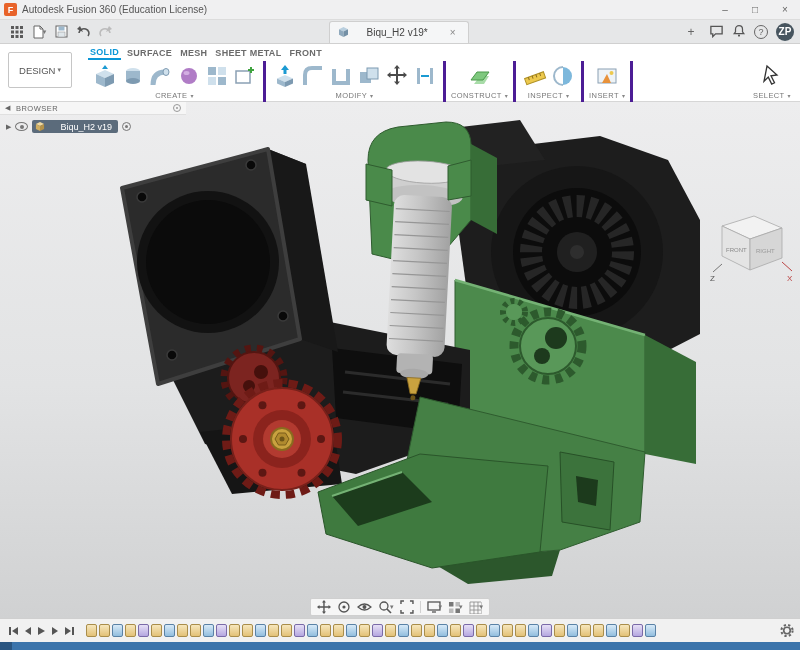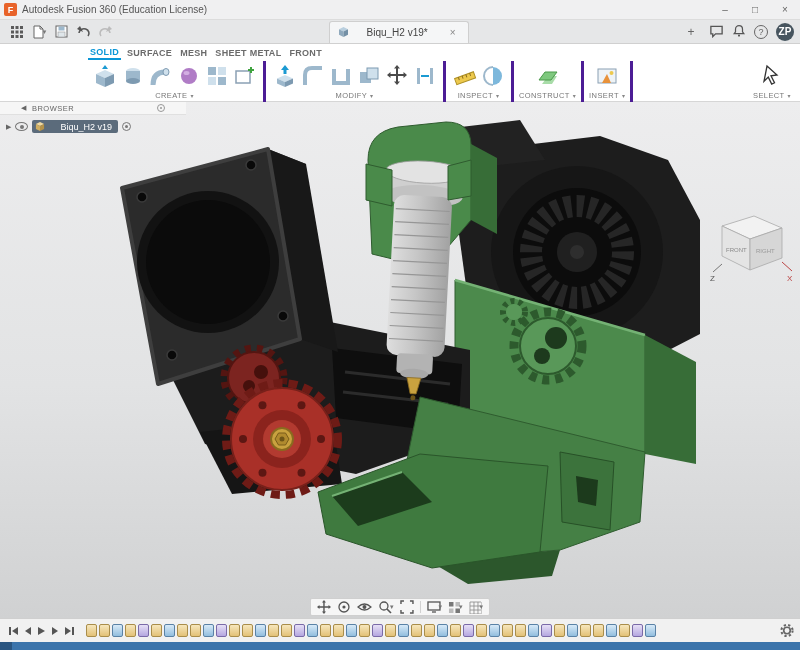--- a/index.html
+++ b/index.html
@@ -38,21 +38,21 @@
   .ricons{display:flex;align-items:center;height:29px;gap:1px;}
   .rbtn{width:27px;height:27px;display:flex;align-items:center;justify-content:center;border-radius:2px;}
   .rlabel{font-size:7.5px;color:#777;letter-spacing:.4px;display:flex;align-items:center;gap:3px;height:11px;}
   .rlabel .dd{font-size:6px;color:#888;}
 
   
   .canvas{position:absolute;top:102px;left:0;width:800px;height:516px;background:linear-gradient(#ededee 0%,#e2e3e4 55%,#d0d1d2 100%);}
   .canvas svg.model{position:absolute;top:0;left:0;}
 
   
-  .browser-hdr{position:absolute;top:102px;left:0;width:186px;height:13px;background:rgba(246,246,246,.92);border-bottom:1px solid #e0e0e0;display:flex;align-items:center;gap:5px;padding:0 21px;font-size:7.5px;color:#666;letter-spacing:.5px;}
+  .browser-hdr{position:absolute;top:102px;left:0;width:186px;height:13px;background:rgba(246,246,246,.92);border-bottom:1px solid #e0e0e0;display:flex;align-items:center;gap:5px;padding:0 5px;font-size:7.5px;color:#666;letter-spacing:.5px;}
   .panel-dot{width:8px;height:8px;border:1px solid #999;border-radius:50%;margin-left:auto;position:relative;}
   .panel-dot::after{content:'';position:absolute;inset:2px;background:#999;border-radius:50%;}
   .browser-row{position:absolute;top:120px;left:6px;display:flex;align-items:center;gap:4px;}
   .tri{font-size:7px;color:#666;}
   .eye{width:13px;height:9px;border:1px solid #777;border-radius:50%;position:relative;}
   .eye::after{content:'';position:absolute;left:3.5px;top:1.5px;width:4px;height:4px;background:#777;border-radius:50%;}
   .doc-pill{display:flex;align-items:center;gap:15px;background:#5b6b7b;border-radius:2px;padding:1px 6px 1px 3px;color:#fff;font-size:9px;}
   .radio{width:9px;height:9px;border:1px solid #777;border-radius:50%;position:relative;}
   .radio::after{content:'';position:absolute;inset:2px;background:#777;border-radius:50%;}
 
@@ -160,20 +160,24 @@
             <path d="M8 2 a4 4 0 0 1 4 4 v3 l1.5 2 H2.5 L4 9 V6 a4 4 0 0 1 4 -4 z" fill="none" stroke="#555" stroke-width="1.4"></path>
             <circle cx="8" cy="13.3" r="1.2" fill="#555"></circle>
           </svg>
       </span>
       <span class="help-circ">?</span>
       <span class="avatar">ZP</span>
     </div>
   </div>
 
   <div class="ribbon">
+    <div class="design-btn">
+      <span>DESIGN</span>
+      <span class="dd-mini">▾</span>
+    </div>
 
     <div class="rtabs">
       <span class="rtab active">SOLID</span>
       <span class="rtab">SURFACE</span>
       <span class="rtab">MESH</span>
       <span class="rtab">SHEET METAL</span>
       <span class="rtab">FRONT</span>
     </div>
 
     <div class="rgroups">
@@ -271,50 +275,50 @@
             <span>MODIFY</span>
             <span class="dd">▾</span>
           </div>
       </div>
 
 
       <div class="rgroup">
         <div class="ricons">
           <span class="rbtn">
               <svg width="24" height="24" viewBox="0 0 24 24">
+                <polygon points="6,20 12,12 21,12 16,20" fill="#a8dca8"></polygon>
+                <polygon points="3,16 9,8 21,8 15,16" fill="#7ec87e" stroke="#4a9a4a"></polygon>
+              </svg>
+            </span>
+        </div>
+        <div class="rlabel">
+            <span>CONSTRUCT</span>
+            <span class="dd">▾</span>
+          </div>
+      </div>
+
+      <div class="rgroup">
+        <div class="ricons">
+          <span class="rbtn">
+              <svg width="24" height="24" viewBox="0 0 24 24">
                 <g transform="rotate(-20 12 14)">
                   <rect x="2" y="11" width="20" height="6.5" fill="#edc94d" stroke="#b09227"></rect>
                   <path d="M6 11 v3 M10 11 v3 M14 11 v3 M18 11 v3" stroke="#8a6d1d"></path>
                 </g>
               </svg>
             </span>
           <span class="rbtn">
               <svg width="24" height="24" viewBox="0 0 24 24">
                 <path d="M12 3 a9 9 0 0 1 0 18 z" fill="#7db8dc"></path>
                 <path d="M12 3 a9 9 0 0 0 0 18" fill="none" stroke="#9db8cc" stroke-width="2"></path>
               </svg>
             </span>
         </div>
         <div class="rlabel">
             <span>INSPECT</span>
-            <span class="dd">▾</span>
-          </div>
-      </div>
-
-      <div class="rgroup">
-        <div class="ricons">
-          <span class="rbtn">
-              <svg width="24" height="24" viewBox="0 0 24 24">
-                <polygon points="6,20 12,12 21,12 16,20" fill="#a8dca8"></polygon>
-                <polygon points="3,16 9,8 21,8 15,16" fill="#7ec87e" stroke="#4a9a4a"></polygon>
-              </svg>
-            </span>
-        </div>
-        <div class="rlabel">
-            <span>CONSTRUCT</span>
             <span class="dd">▾</span>
           </div>
       </div>
 
       <div class="rgroup">
         <div class="ricons">
           <span class="rbtn">
               <svg width="24" height="24" viewBox="0 0 24 24">
                 <rect x="3" y="5" width="18" height="14" fill="#eef3f6" stroke="#8aa0b4"></rect>
                 <polygon points="7,19 12,10 16,19" fill="#e8923a"></polygon>

